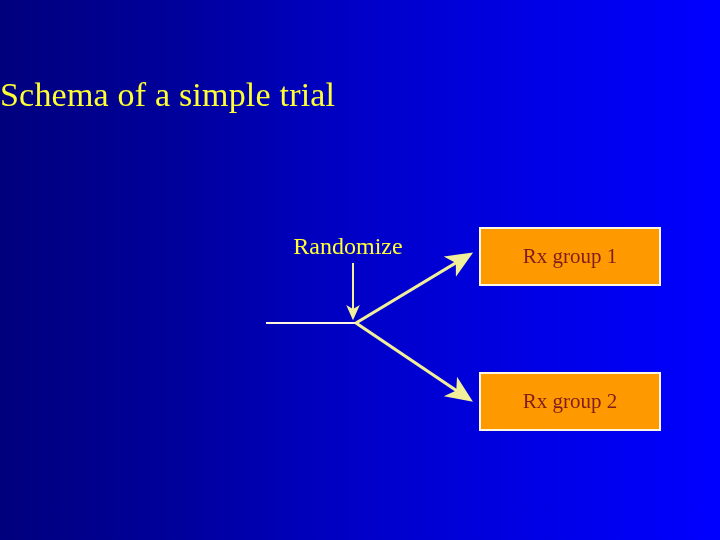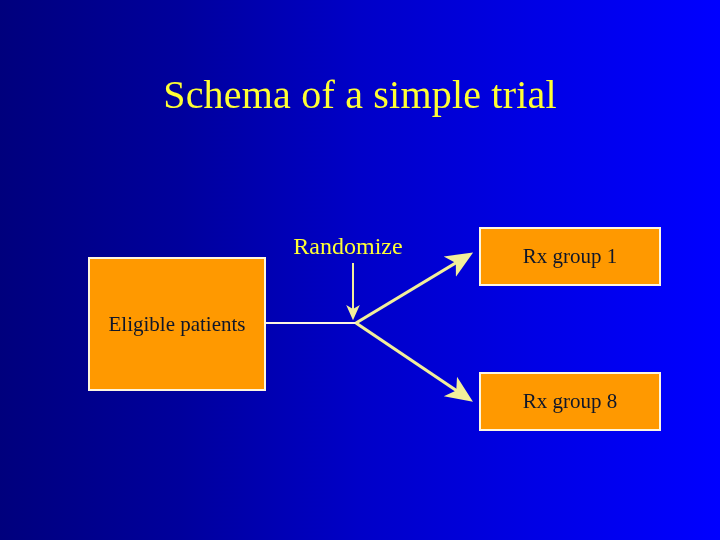--- a/index.html
+++ b/index.html
@@ -14,35 +14,34 @@
     overflow: hidden;
     background: linear-gradient(to right, #00007d 0%, #00009c 25%, #0000c8 50%, #0000e6 75%, #0000ff 100%);
     font-family: "Liberation Serif", "DejaVu Serif", serif;
   }
 
   #title {
     position: absolute;
     left: 0;
     top: 74px;
     width: 720px;
-    text-align: center;
     color: #ffff33;
-    font-size: 40px;
+    font-size: 34px;
     font-weight: normal;
     letter-spacing: 0.2px;
     line-height: 42px;
     white-space: nowrap;
   }
 
   .orange-box {
     position: absolute;
     background: #ff9900;
     border: 2px solid #fdf6e0;
     box-sizing: border-box;
-    color: #0f172a;
+    color: #7f1d1d;
     display: flex;
     align-items: center;
     justify-content: center;
     font-size: 21px;
     line-height: 1;
     white-space: nowrap;
   }
 
   #box-eligible {
     left: 88px;
@@ -110,25 +109,22 @@
 
     <line x1="353" y1="263" x2="353" y2="318" stroke="#f2ef9a" stroke-width="2" marker-end="url(#arrowYellowSmall)"></line>
 
     <line x1="356" y1="323" x2="469" y2="255" stroke="#f2ef9a" stroke-width="3.2" marker-end="url(#arrowYellow)"></line>
 
     <line x1="356" y1="323" x2="469" y2="399" stroke="#f2ef9a" stroke-width="3.2" marker-end="url(#arrowYellow)"></line>
   </svg>
 
   <div id="randomize-label">Randomize</div>
 
-  <div id="box-eligible" class="orange-box">
-    <span class="box-label">Eligible patients</span>
-  </div>
 
   <div id="box-rx1" class="orange-box">
     <span class="box-label">Rx group 1</span>
   </div>
 
   <div id="box-rx2" class="orange-box">
-    <span class="box-label">Rx group 8</span>
+    <span class="box-label">Rx group 2</span>
   </div>
 
 </div>
 
 </body></html>

